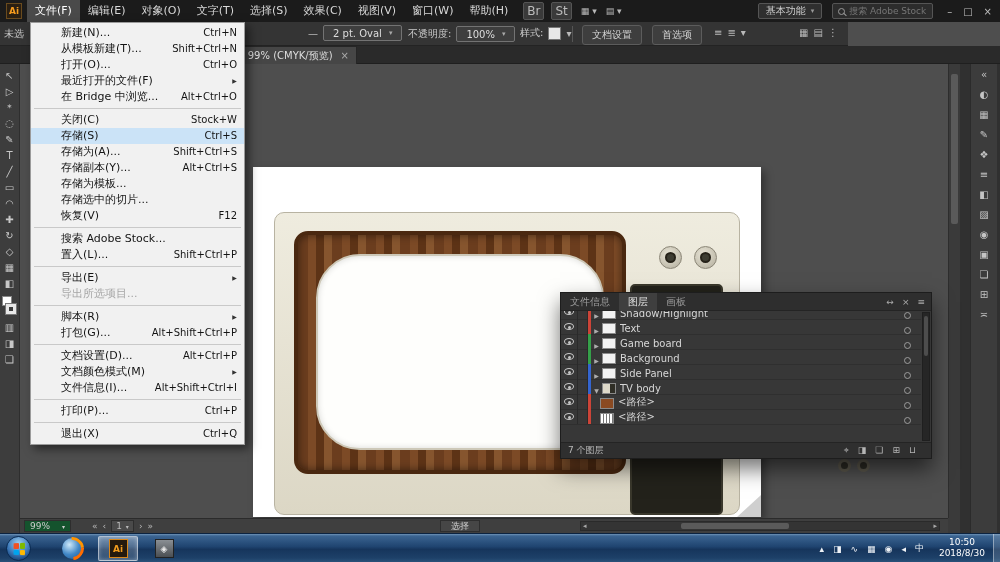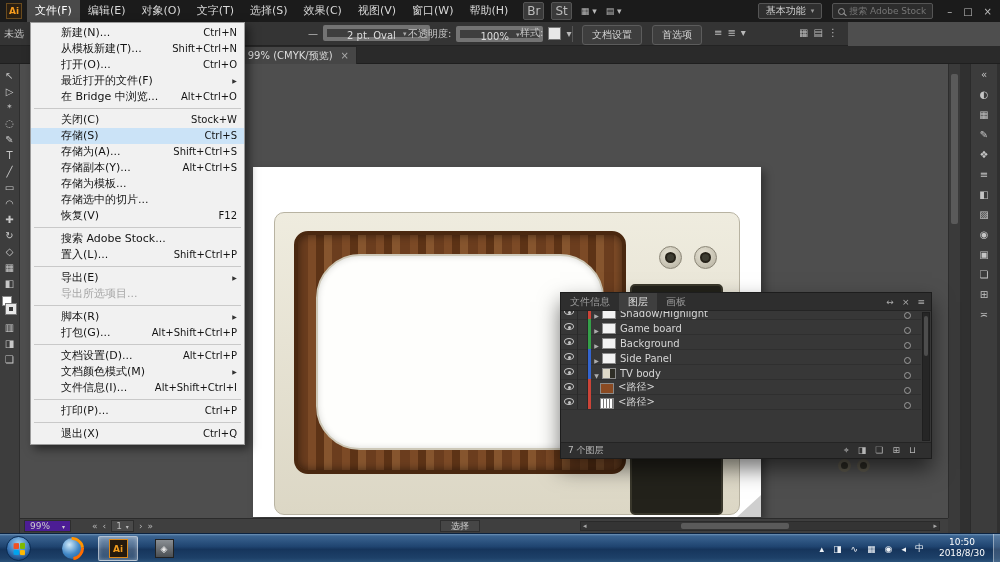--- a/index.html
+++ b/index.html
@@ -18,21 +18,21 @@
   .workspace .dd{font-size:7px;color:#999}
   .search{display:flex;align-items:center;gap:4px;margin-left:10px;border:1px solid #555;border-radius:2px;background:#2c2c2c;padding:1px 5px;height:16px}
   .search input{background:transparent;border:none;outline:none;font-size:9px;color:#9a9a9a;width:78px;font-family:inherit}
   .mag{width:7px;height:7px;border:1px solid #9a9a9a;border-radius:50%;position:relative;display:inline-block}
   .mag::after{content:"";position:absolute;width:4px;height:1px;background:#9a9a9a;transform:rotate(45deg);right:-3px;bottom:-1px}
   .wc{display:flex;gap:11px;margin-left:14px;margin-right:2px;color:#bdbdbd;font-size:10px}
 
   
   .controlbar{position:absolute;left:0;top:22px;width:848px;height:24px;background:#343434;border-bottom:1px solid #232323;z-index:10}
   .cb-g{position:absolute;display:flex;align-items:center;gap:5px;font-size:10px;color:#c9c9c9;white-space:nowrap}
-  .combo{display:flex;gap:7px;background:#3e3e3e;border:4px solid #737373;border-radius:2px;padding:1px 20px;font-size:10px;color:#ddd;height:16px}
+  .combo{display:flex;align-items:center;gap:7px;background:#3e3e3e;border:1px solid #737373;border-radius:2px;padding:1px 9px;font-size:10px;color:#ddd;height:16px}
   .combo .dd{font-size:7px;color:#aaa}
   .cb-btn{background:#3e3e3e;border:1px solid #5c5c5c;border-radius:3px;padding:2px 9px;font-size:10px;color:#d4d4d4}
   .cb-sep{position:absolute;left:572px;top:4px;width:1px;height:16px;background:#555}
   .swatch-style{width:13px;height:13px;background:#e8e8e8;border:1px solid #777;display:inline-block}
   .cb-ic{font-size:10px;color:#b9b9b9}
 
   
   .tabbar{position:absolute;left:0;top:46px;width:1000px;height:18px;background:#2a2a2a;border-bottom:1px solid #1f1f1f}
   .doctab{position:absolute;left:205px;top:46px;width:152px;height:18px;background:#464646;border:1px solid #262626;border-bottom:none;display:flex;align-items:center;justify-content:flex-end;gap:8px;padding:0 7px;font-size:10px;color:#ddd;white-space:nowrap}
   .doctab .x{color:#aaa}
@@ -52,21 +52,21 @@
   .knob{position:absolute;width:23px;height:23px;border-radius:50%;background:radial-gradient(circle at 40% 35%,#e8e4d6,#b2ad9c);border:1px solid #8b8677}
   .kin{position:absolute;inset:5px;border-radius:50%;background:#3d3c32;border:2px solid #262219}
   .tvpanel{position:absolute;left:630px;top:284px;width:93px;height:231px;background:#23221b;border:2px solid #3a382c;border-radius:5px}
   .curl{position:absolute;left:737px;top:495px;width:0;height:0;border-left:24px solid transparent;border-bottom:22px solid #cfcfcf}
 
   
   .vscroll{position:absolute;left:948px;top:64px;width:12px;height:454px;background:#3a3a3a;border-left:1px solid #2d2d2d}
   .vthumb{position:absolute;left:2px;right:2px;top:10px;height:150px;background:#5a5a5a;border-radius:2px}
   .corner{position:absolute;left:948px;top:518px;width:12px;height:15px;background:#3a3a3a}
   .sbar{position:absolute;left:20px;top:518px;width:928px;height:15px;background:#3f3f3f;border-top:1px solid #2b2b2b}
-  .zoombox{position:absolute;left:4px;top:1px;height:12px;display:flex;align-items:center;gap:12px;background:#4c1d95;border:1px solid #2e2e2e;padding:0 5px;font-size:9px;color:#ccc}
+  .zoombox{position:absolute;left:4px;top:1px;height:12px;display:flex;align-items:center;gap:12px;background:#14532d;border:1px solid #2e2e2e;padding:0 5px;font-size:9px;color:#ccc}
   .navg{position:absolute;left:72px;top:1px;display:flex;align-items:center;gap:5px;font-size:9px;color:#b9b9b9;height:12px}
   .abox{display:flex;gap:4px;background:#4a4a4a;border:1px solid #2e2e2e;padding:0 4px;height:12px;align-items:center}
   .stat{position:absolute;left:420px;top:1px;height:12px;display:flex;align-items:center;padding:0 10px;background:#464646;border:1px solid #2e2e2e;font-size:9px;color:#ccc}
   .hscroll{position:absolute;left:560px;right:8px;top:2px;height:10px;background:#343434;border:1px solid #2a2a2a}
   .hthumb{position:absolute;left:28%;width:30%;top:1px;bottom:1px;background:#5a5a5a;border-radius:2px}
   .harrow{position:absolute;top:0;font-size:7px;color:#aaa;line-height:9px}
   .harrow.l{left:2px}.harrow.r{right:2px}
 
   
   .dock{position:absolute;left:960px;top:64px;width:40px;height:469px;background:#303030}
@@ -417,20 +417,31 @@
             <span class="exp">▶</span>
             <span class="thumb"></span>
             <span class="lname">Shadow/Highlight</span>
             <span class="tgt"></span>
       </div>
       <div class="lrow">
         <span class="eyec">
               <span class="eye-i"></span>
             </span>
             <span class="lockc"></span>
+            <span class="cbar" style="background: rgb(204, 68, 56);"></span>
+            <span class="exp">▶</span>
+            <span class="thumb"></span>
+            <span class="lname">Text</span>
+            <span class="tgt"></span>
+      </div>
+      <div class="lrow">
+        <span class="eyec">
+              <span class="eye-i"></span>
+            </span>
+            <span class="lockc"></span>
             <span class="cbar" style="background: rgb(53, 160, 73);"></span>
             <span class="exp">▶</span>
             <span class="thumb"></span>
             <span class="lname">Game board</span>
             <span class="tgt"></span>
       </div>
       <div class="lrow">
         <span class="eyec">
               <span class="eye-i"></span>
             </span>

